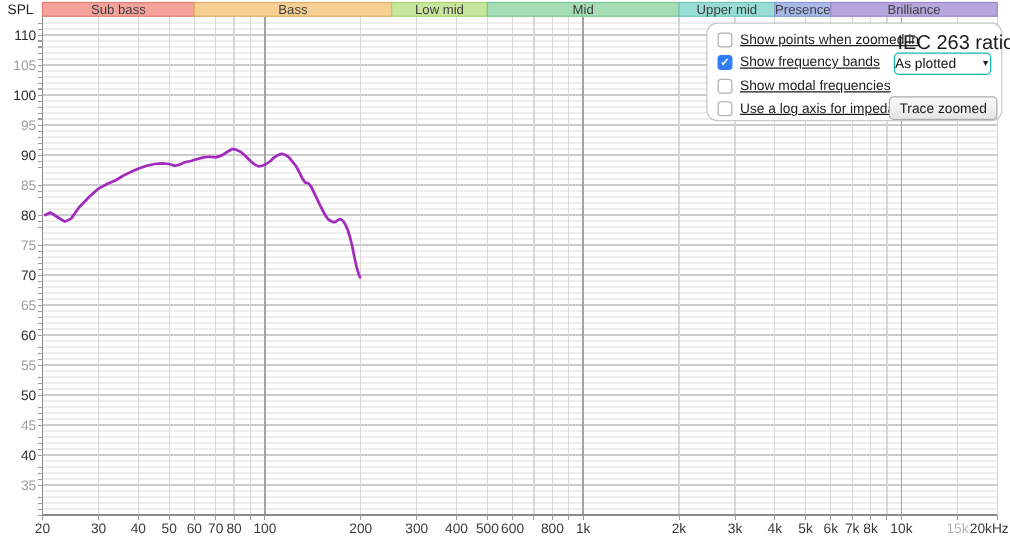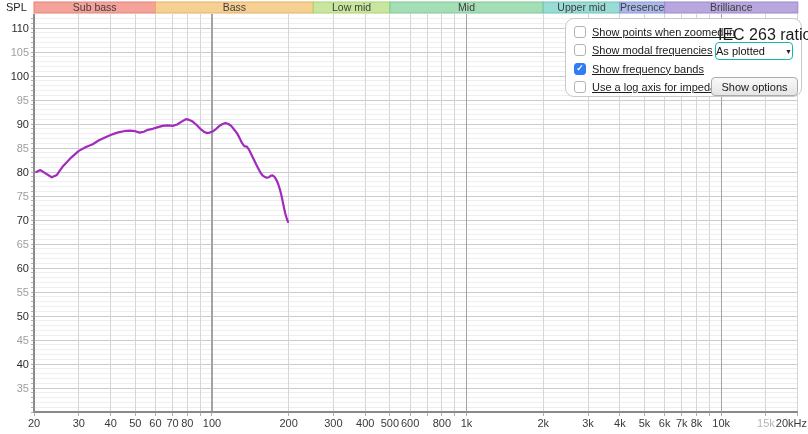--- a/index.html
+++ b/index.html
@@ -345,32 +345,32 @@
       </g>
     </svg>
 
   <div class="panel">
     <div class="cb-col">
       <div class="cb-row">
         <span class="cb"></span>
         <span class="cb-label">Show points when zoomed in</span>
       </div>
       <div class="cb-row">
+        <span class="cb checked"></span>
+        <span class="cb-label">Show frequency bands</span>
+      </div>
+      <div class="cb-row">
         <span class="cb"></span>
         <span class="cb-label">Show modal frequencies</span>
-      </div>
-      <div class="cb-row">
-        <span class="cb checked"></span>
-        <span class="cb-label">Show frequency bands</span>
       </div>
       <div class="cb-row">
         <span class="cb"></span>
         <span class="cb-label">Use a log axis for impedance</span>
       </div>
     </div>
     <div class="iec-label">IEC 263 ratio:</div>
     <div class="dropdown">
       <span>As plotted</span>
       <span class="arrow">▼</span>
     </div>
-    <div class="btn">Show options</div>
+    <div class="btn">Trace zoomed</div>
   </div>
 </div>
 
 </body></html>

